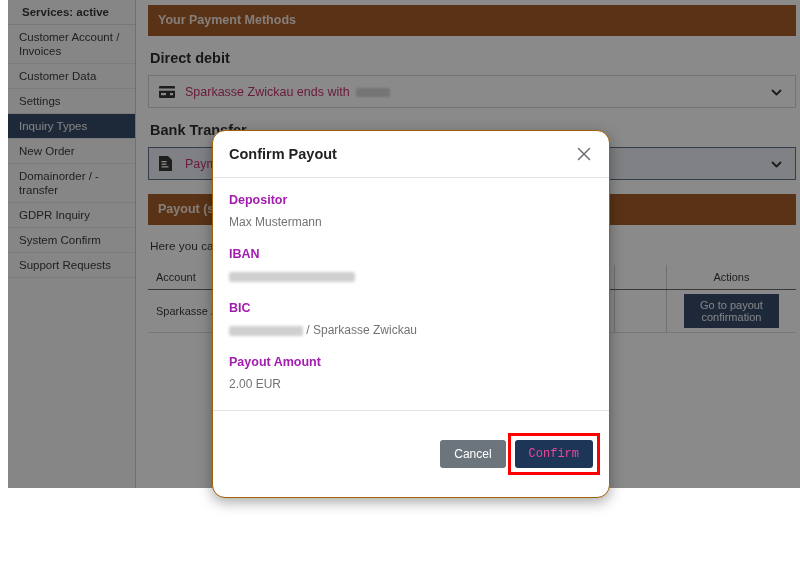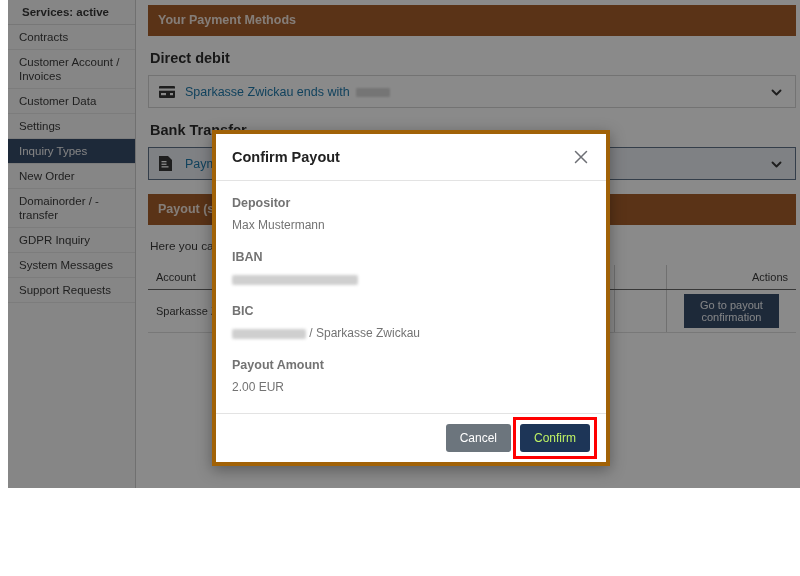--- a/index.html
+++ b/index.html
@@ -55,35 +55,35 @@
   .accordion {
     display: flex; align-items: center;
     height: 33px;
     border: 1px solid #cfcfcf;
     background: #ffffff;
     padding: 0 12px 0 10px;
     cursor: pointer;
   }
   .accordion.selected { border: 1px solid #4b6079; background: #e9edf2; }
   .acc-icon { width: 18px; flex: 0 0 18px; color: #1e1e1e; display: flex; align-items: center; }
-  .acc-label { flex: 1 1 auto; font-size: 12.5px; color: #0369a1; padding-left: 8px; }
+  .acc-label { flex: 1 1 auto; font-size: 12.5px; color: #be185d; padding-left: 8px; }
   .redact { display: inline-block; height: 9px; background: #d3d3d3; border-radius: 1px;
             vertical-align: middle; filter: blur(1.2px); }
   .chev { width: 13px; height: 13px; flex: 0 0 13px; color: #1e1e1e; }
 
   .helptext { font-size: 11.8px; color: #1e1e1e; margin: 14px 0 12px 2px; }
 
   table.payout-table { width: 100%; border-collapse: collapse; }
   table.payout-table th {
     font-size: 11px; font-weight: normal; color: #1d1d1d;
     border-bottom: 1px solid #555; border-left: 1px solid #c9c9c9;
     padding: 6px 8px; text-align: left;
   }
   table.payout-table th:first-child { border-left: none; }
-  table.payout-table th.actions { text-align: right; }
+  table.payout-table th.actions { text-align: center; }
   table.payout-table td {
     font-size: 11px; color: #1d1d1d;
     border-bottom: 1px solid #dadada; border-left: 1px solid #c9c9c9;
     padding: 7px 8px;
   }
   table.payout-table td:first-child { border-left: none; }
   table.payout-table td.actions { text-align: center; padding: 4px 17px; }
   .btn-dark {
     display: inline-block; background: #1d3557; color: #eef1f5;
     font-size: 11px; padding: 5px 9px; border: none; cursor: pointer;
@@ -97,80 +97,79 @@
   .overlay {
     position: absolute; inset: 0;
     background: rgba(30,30,30,0.52);
   }
 
   
   .modal {
     position: absolute;
     left: 204px; top: 130px; width: 398px;
     background: #ffffff;
-    border: 4px solid #a16207;
-    border-radius: 0;
+    border: 1px solid #a16207;
+    border-radius: 13px;
     box-shadow: 0 4px 14px rgba(0,0,0,0.35);
     overflow: hidden;
   }
   .modal-header {
     display: flex; align-items: center; justify-content: space-between;
     padding: 14px 16px 14px 16px;
     border-bottom: 1px solid #e3e3e3;
   }
   .modal-title { font-size: 14.5px; font-weight: bold; color: #222; }
   .modal-close {
     width: 18px; height: 18px; color: #6d6f75; cursor: pointer;
     display: flex; align-items: center; justify-content: center;
   }
   .modal-body { padding: 15px 16px 18px 16px; }
-  .field-label { font-size: 12.5px; font-weight: bold; color: #737373; margin-bottom: 8px; }
+  .field-label { font-size: 12.5px; font-weight: bold; color: #a21caf; margin-bottom: 8px; }
   .field-value { font-size: 12px; color: #737373; margin-bottom: 17px; line-height: 15px; }
   .field-value:last-child { margin-bottom: 0; }
   .redact-lg { display:inline-block; height: 10px; background: #cfcfcf;
                border-radius: 2px; vertical-align: middle; filter: blur(1.6px); }
   .modal-footer {
     display: flex; justify-content: flex-end; align-items: center; gap: 9px;
-    padding: 10px 16px; border-top: 1px solid #e3e3e3;
+    padding: 29px 16px; border-top: 1px solid #e3e3e3;
     position: relative;
   }
   .btn-cancel {
     background: #6c757d; color: #fff; border: none; border-radius: 3px;
     font-size: 12px; padding: 7px 14px; cursor: pointer;
     font-family: "Liberation Sans", sans-serif;
   }
   .confirm-wrap { position: relative; }
   .btn-confirm {
-    background: #1d3557; color: #bef264; border: none; border-radius: 3px;
+    background: #1d3557; color: #ec4899; border: none; border-radius: 3px;
     font-size: 12px; padding: 7px 14px; cursor: pointer;
-    font-family: Liberation Sans, sans-serif;
+    font-family: Liberation Mono, monospace;
   }
   .hl-box {
     position: absolute; left: -7px; top: -7px; right: -7px; bottom: -7px;
     border: 3px solid #ff0000; pointer-events: none;
   }
 </style>
 </head>
 <body>
 
 <div id="app">
 
   <div class="page">
 
     <nav class="sidebar">
       <div class="sidebar-title">Services: active</div>
-      <div class="sidebar-item">Contracts</div>
       <div class="sidebar-item">Customer Account / Invoices</div>
       <div class="sidebar-item">Customer Data</div>
       <div class="sidebar-item">Settings</div>
       <div class="sidebar-item active">Inquiry Types</div>
       <div class="sidebar-item">New Order</div>
       <div class="sidebar-item">Domainorder / -transfer</div>
       <div class="sidebar-item">GDPR Inquiry</div>
-      <div class="sidebar-item">System Messages</div>
+      <div class="sidebar-item">System Confirm</div>
       <div class="sidebar-item">Support Requests</div>
     </nav>
 
     <main class="content">
 
       <div class="section-bar">Your Payment Methods</div>
 
       <div class="sec-head">Direct debit</div>
 
       <div class="accordion">

